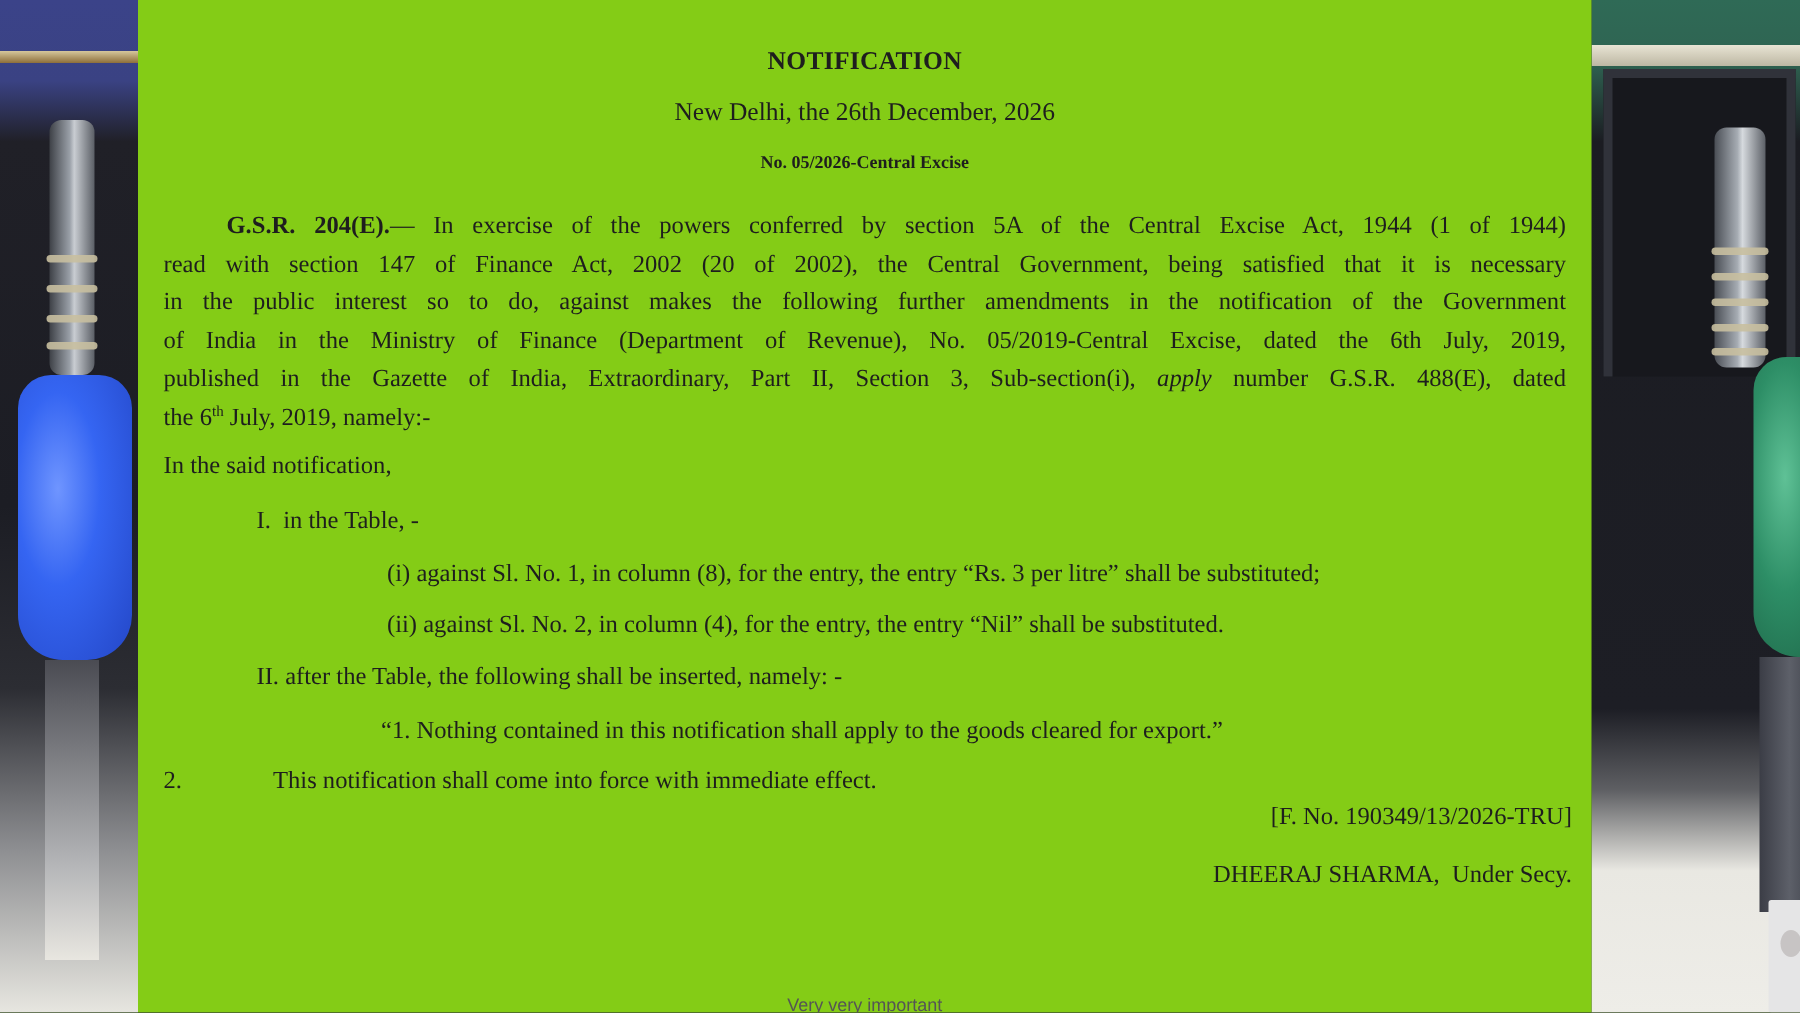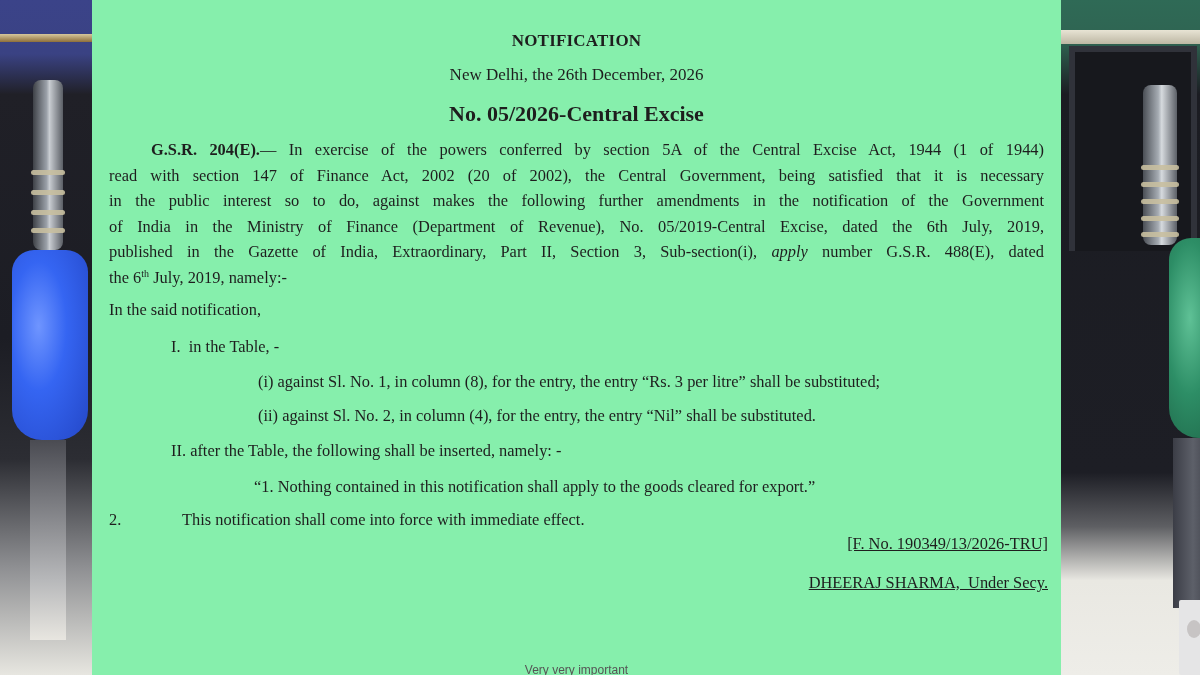--- a/index.html
+++ b/index.html
@@ -36,37 +36,37 @@
     .side.left .neck { position: absolute; left: 30px; top: 440px; width: 36px; height: 200px;
       background: linear-gradient(180deg, #4a4b52, #b7b8ba 70%, #e8e6e0); }
     .side.right .neck { position: absolute; left: 112px; top: 438px; width: 40px; height: 170px;
       background: linear-gradient(90deg, #3b3d46, #5d6069 50%, #3b3d46); }
     .side.right .tab { position: absolute; left: 118px; top: 600px; width: 30px; height: 75px;
       background: #e5e5e6; border-radius: 2px; }
     .side.right .tab::after { content: ""; position: absolute; left: 8px; top: 20px; width: 14px; height: 18px;
       border-radius: 50%; background: #c7c4c4; }
 
     
-    .page { position: absolute; left: 92px; top: 0; width: 969px; height: 675px; background: #86efac; color: #1e1e1e; }
+    .page { position: absolute; left: 92px; top: 0; width: 969px; height: 675px; background: #84cc16; color: #1e1e1e; }
 
     .center { position: absolute; left: 0; width: 969px; text-align: center; }
     .title { top: 31px; font-size: 17px; font-weight: bold; letter-spacing: 0.2px; }
     .dateline { top: 65px; font-size: 17px; }
-    .number { top: 101px; font-size: 22px; font-weight: bold; }
+    .number { top: 101px; font-size: 12px; font-weight: bold; }
 
     .para { position: absolute; left: 17px; width: 935px; top: 137px; font-size: 16.4px; line-height: 25.6px; text-align: justify; }
     .para .line { display: block; white-space: nowrap; text-align-last: justify; }
     .para .line.last { text-align-last: left; }
     .para .lead { padding-left: 42px; }
     .para b { font-weight: bold; }
     .para i { font-style: italic; }
     sup { font-size: 10px; vertical-align: 6px; line-height: 0; }
 
     .t { position: absolute; font-size: 16.4px; white-space: nowrap; }
-    .right-align { position: absolute; right: 13px; font-size: 16.4px; white-space: nowrap; text-align: center; text-decoration: underline; }
+    .right-align { position: absolute; right: 13px; font-size: 16.4px; white-space: nowrap; text-align: center; }
 
     .caption { position: absolute; left: 0; width: 969px; top: 663px; text-align: center;
       font-family: "Liberation Sans", "DejaVu Sans", sans-serif; font-size: 12px; color: #555; }
   </style>
 </head>
 <body>
 
 <div class="side left">
   <div class="topband"></div>
   <div class="hose"></div>

